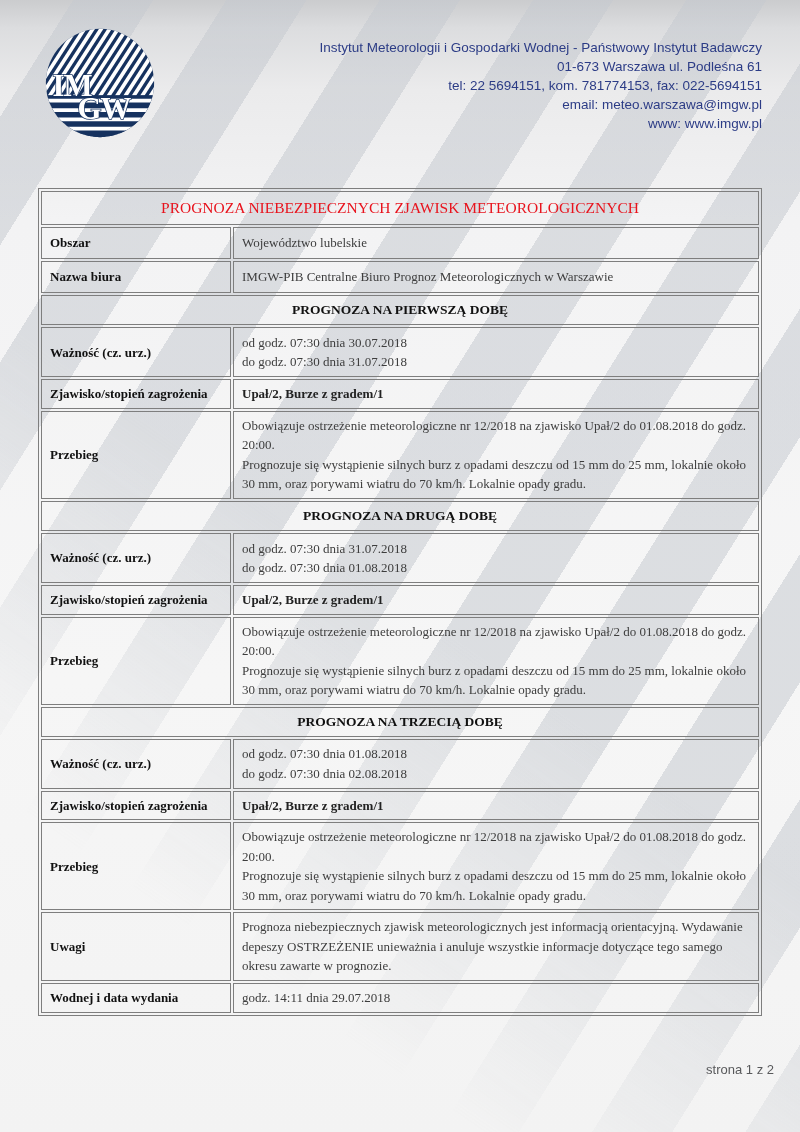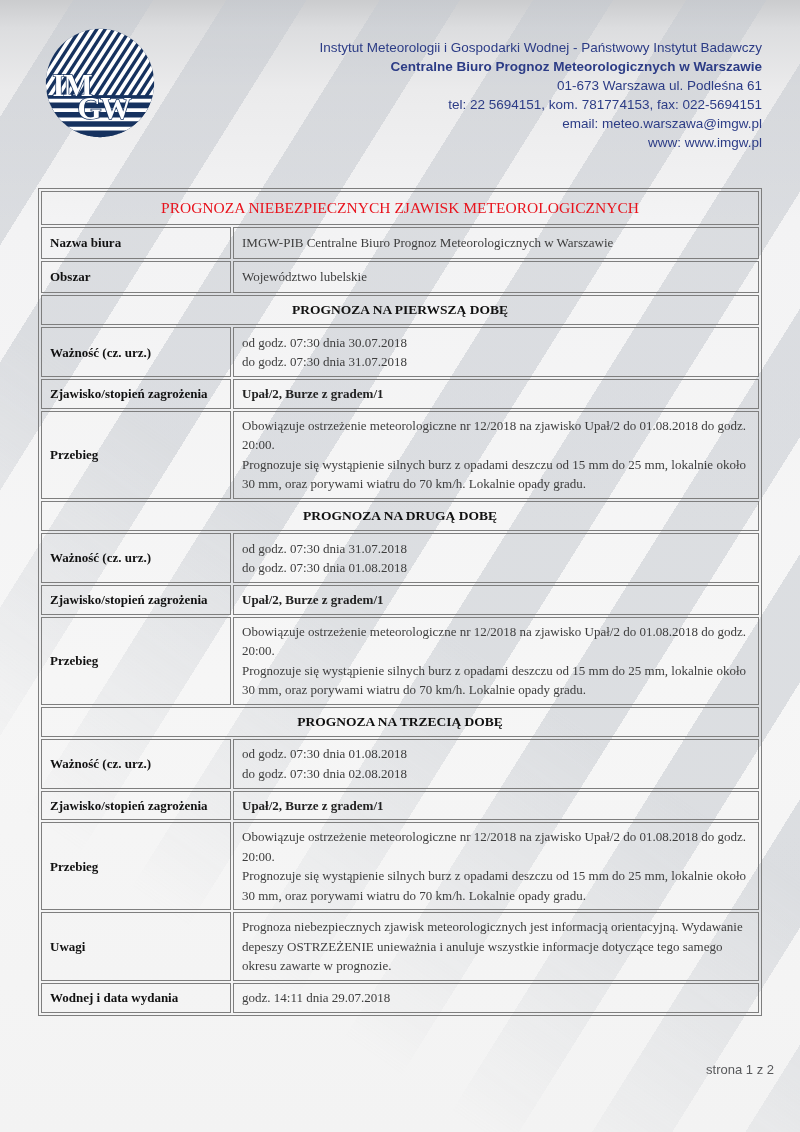--- a/index.html
+++ b/index.html
@@ -129,46 +129,45 @@
           <line x1="0" y1="109" x2="120" y2="109"></line>
         </g>
       </g>
       <text x="9" y="74" font-size="33">IM</text>
       <text x="36" y="99" font-size="33">GW</text>
     </svg>
   </div>
 
   <div class="org">
     <div>Instytut Meteorologii i Gospodarki Wodnej - Państwowy Instytut Badawczy</div>
-    <div class="bold">Centralne Biuro Prognoz Meteorologicznych w Warszawie</div>
     <div>01-673 Warszawa ul. Podleśna 61</div>
     <div>tel: 22 5694151, kom. 781774153, fax: 022-5694151</div>
     <div>email: meteo.warszawa@imgw.pl</div>
     <div>www: www.imgw.pl</div>
   </div>
 
   <table class="forecast">
     <colgroup>
         <col style="width:190px">
         <col>
       </colgroup>
 
     <tbody>
         <tr class="r-title">
       <td colspan="2">PROGNOZA NIEBEZPIECZNYCH ZJAWISK METEOROLOGICZNYCH</td>
     </tr>
 
     <tr class="r-std">
+      <td class="lbl">Obszar</td>
+      <td>Województwo lubelskie</td>
+    </tr>
+
+    <tr class="r-std">
       <td class="lbl">Nazwa biura</td>
       <td>IMGW-PIB Centralne Biuro Prognoz Meteorologicznych w Warszawie</td>
-    </tr>
-
-    <tr class="r-std">
-      <td class="lbl">Obszar</td>
-      <td>Województwo lubelskie</td>
     </tr>
 
     <tr class="r-sect">
       <td colspan="2">PROGNOZA NA PIERWSZĄ DOBĘ</td>
     </tr>
     <tr class="r-val">
       <td class="lbl">Ważność (cz. urz.)</td>
       <td>
         <div>od godz. 07:30 dnia 30.07.2018</div>
         <div>do godz. 07:30 dnia 31.07.2018</div>

